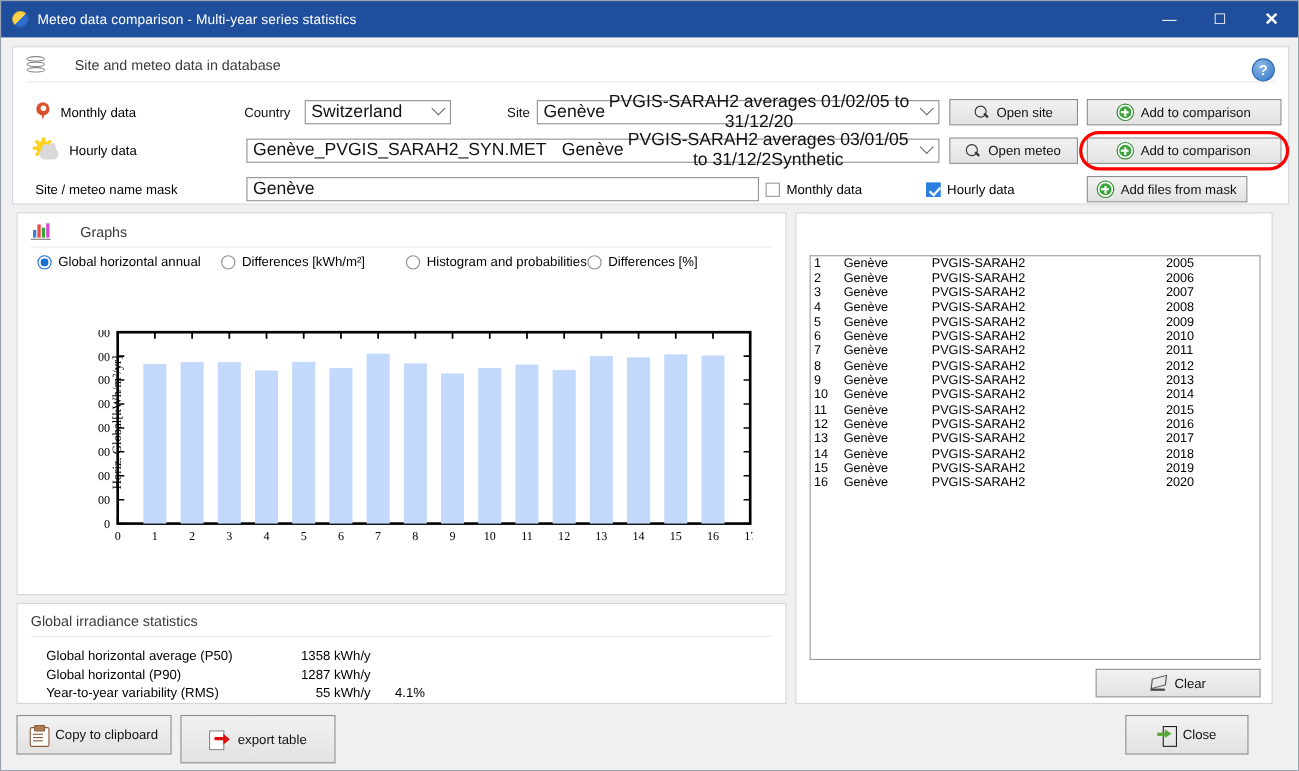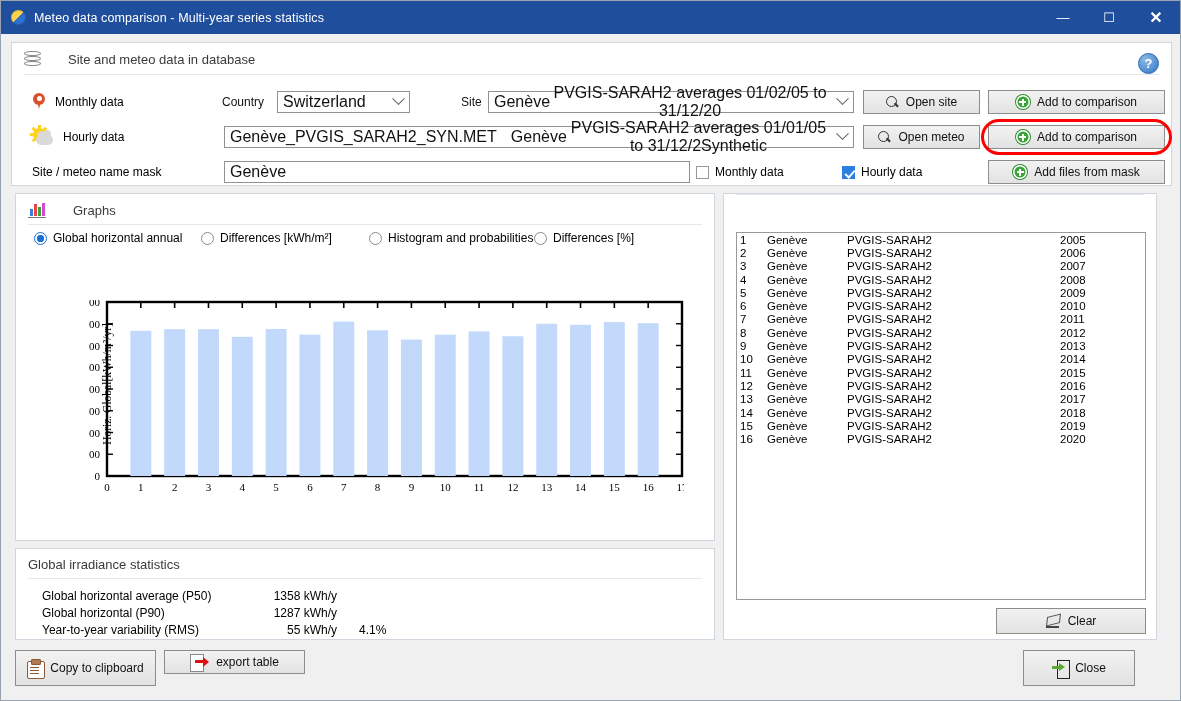--- a/index.html
+++ b/index.html
@@ -264,21 +264,21 @@
           <span class="ray"></span>
             <span class="ray2"></span>
             <span class="sun"></span>
             <span class="cloud"></span>
         </span>
         <span>Hourly data</span>
       </div>
       <div class="combo" style="position:absolute;left:212px;width:630px;">
         <span class="cval">Genève_PVGIS_SARAH2_SYN.MET</span>
         <span class="cval" style="padding-left:14px;">Genève</span>
-        <span class="cval2">PVGIS-SARAH2 averages 01/01/05 to 31/12/2Synthetic</span>
+        <span class="cval2">PVGIS-SARAH2 averages 03/01/05 to 31/12/2Synthetic</span>
         <span class="caret"></span>
       </div>
       <div class="btn" style="position:absolute;left:851px;width:117px;">
         <span class="search-icon"></span>
         <span>Open meteo</span>
       </div>
       <div class="btn" style="position:absolute;left:976px;width:177px;">
         <span class="plus-icon"></span>
         <span>Add to comparison</span>
       </div>
@@ -291,21 +291,21 @@
       </div>
       <div class="textbox" style="position:absolute;left:212px;width:466px;" placeholder="">Genève</div>
       <div class="cbx" style="position:absolute;left:684px;">
         <span class="cbox"></span>
         <span>Monthly data</span>
       </div>
       <div class="cbx" style="position:absolute;left:830px;">
         <span class="cbox checked"></span>
         <span>Hourly data</span>
       </div>
-      <div class="btn" style="position:absolute;left:976px;width:177px;">
+      <div class="btn" style="position:absolute;left:976px;width:146px;">
         <span class="plus-icon"></span>
         <span>Add files from mask</span>
       </div>
     </div>
   </div>
 
   <div class="group" id="graphsPanel">
     <div class="ghead">
       <span class="bars-icon">
           <i></i>
@@ -571,21 +571,21 @@
       <span>Clear</span>
     </div>
   </div>
 
   <div class="btn" style="position:absolute;left:14px;top:649px;width:141px;height:36px;">
     <span class="clip-icon">
         <b></b>
       </span>
     <span>Copy to clipboard</span>
   </div>
-  <div class="btn" style="position:absolute;left:163px;top:649px;width:141px;height:24px;">
+  <div class="btn" style="position:absolute;left:163px;top:649px;width:141px;height:44px;">
     <span class="exp-icon">
         <b></b>
       </span>
     <span>export table</span>
   </div>
   <div class="btn" style="position:absolute;left:1022px;top:649px;width:112px;height:36px;">
     <span class="close-icon">
         <b></b>
       </span>
     <span>Close</span>

